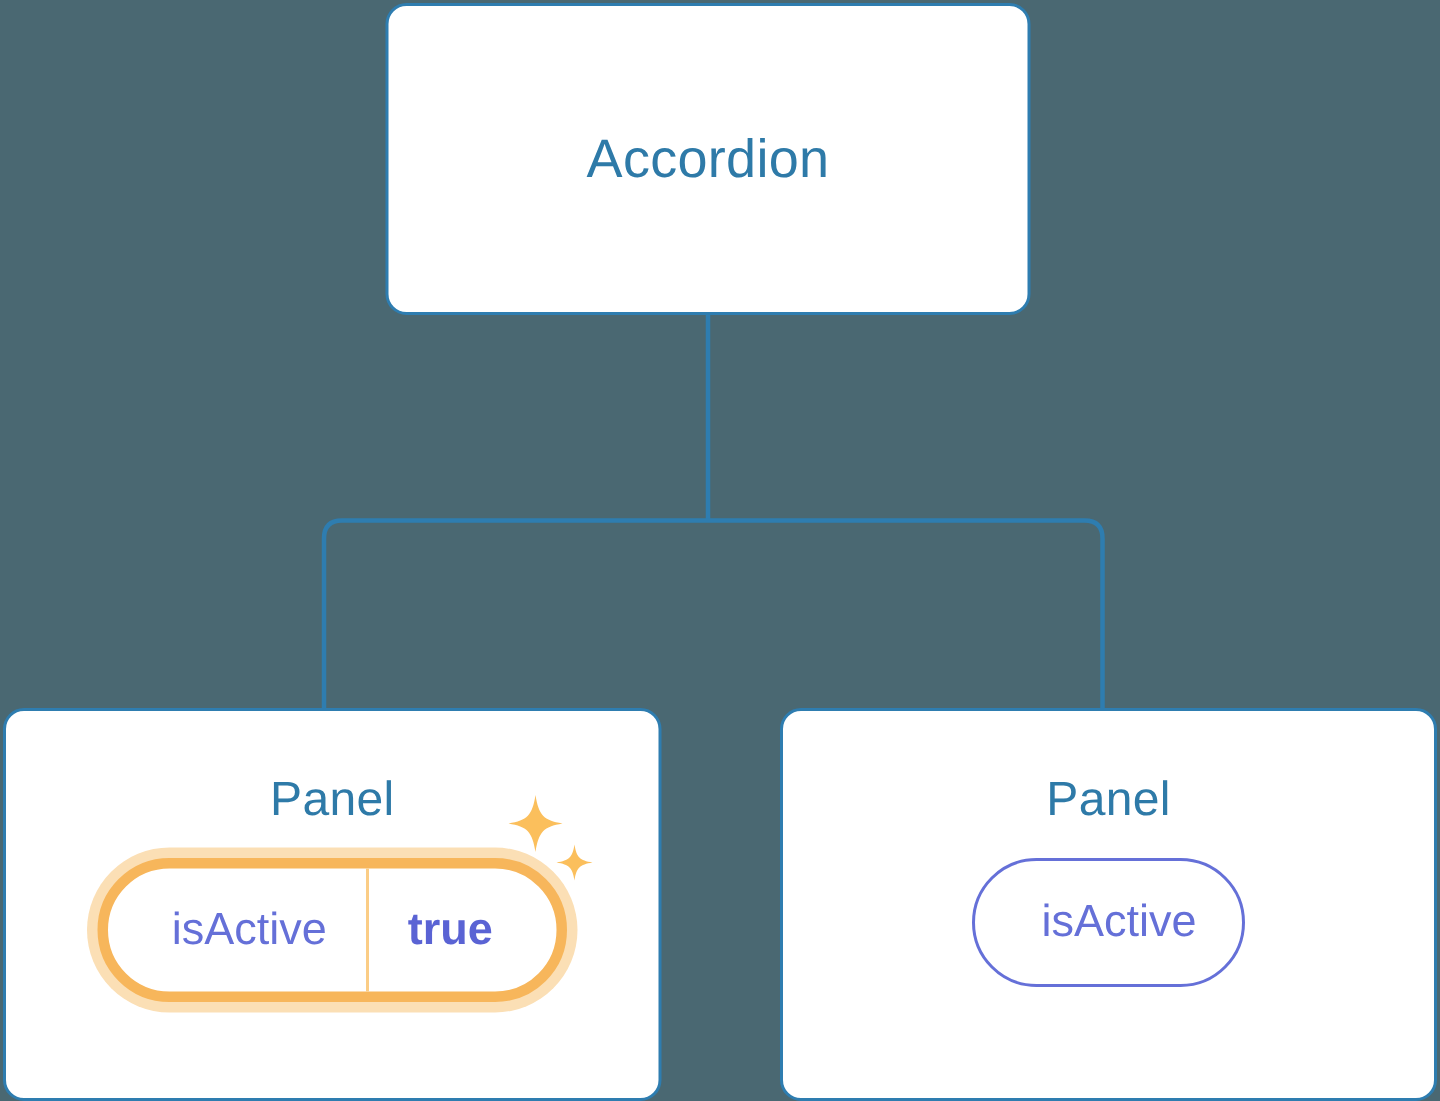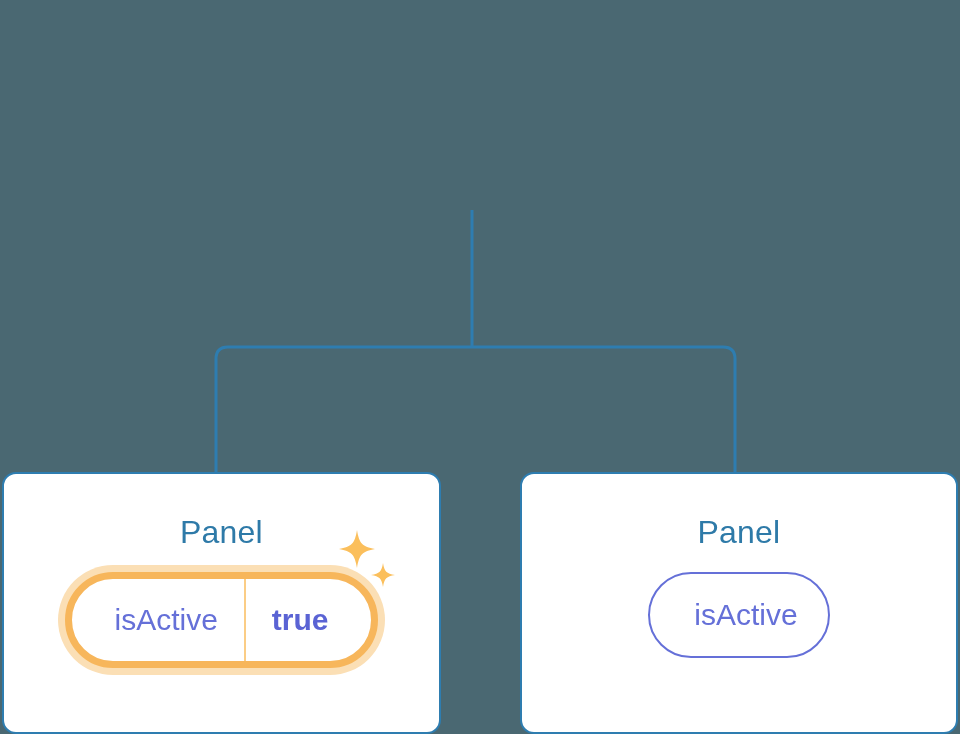--- a/index.html
+++ b/index.html
@@ -155,20 +155,23 @@
 
 <div id="stage">
 
   <svg id="connectors" viewBox="0 0 960 734" width="960" height="734" fill="none">
 
     <path d="M 472 210 L 472 347" stroke="#2e7db0" stroke-width="3" fill="none"></path>
 
     <path d="M 216 472 L 216 359 Q 216 347 228 347 L 723 347 Q 735 347 735 359 L 735 472" stroke="#2e7db0" stroke-width="3" fill="none" stroke-linecap="butt"></path>
   </svg>
 
+  <div class="node" id="node-accordion">
+    <div class="node-title">Accordion</div>
+  </div>
 
   <div class="node panel-node" id="node-panel-left">
     <div class="node-title">Panel</div>
 
     <div class="pill-wrap">
       <div class="pill is-highlight">
         <div class="pill-cell pill-key">isActive</div>
         <div class="pill-cell pill-val">true</div>
       </div>
 

